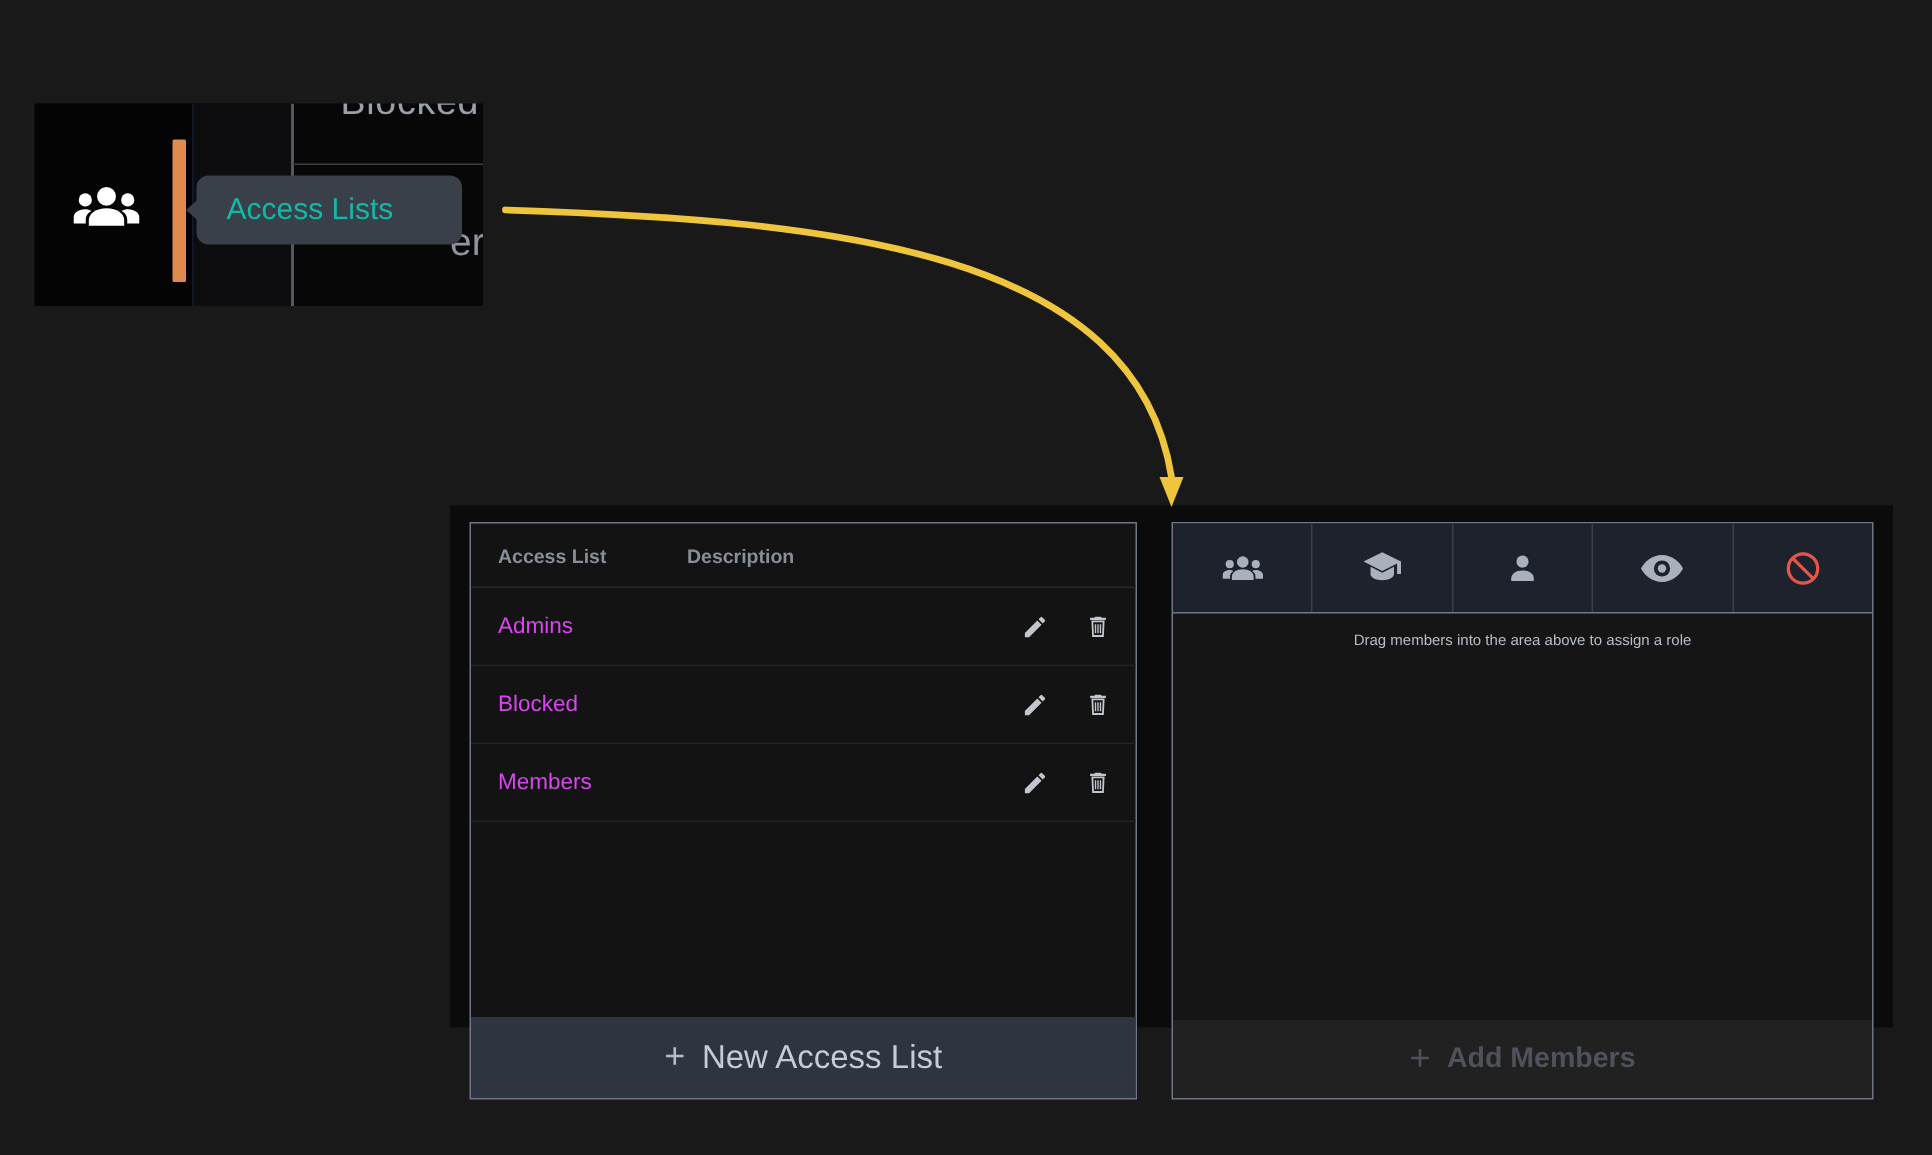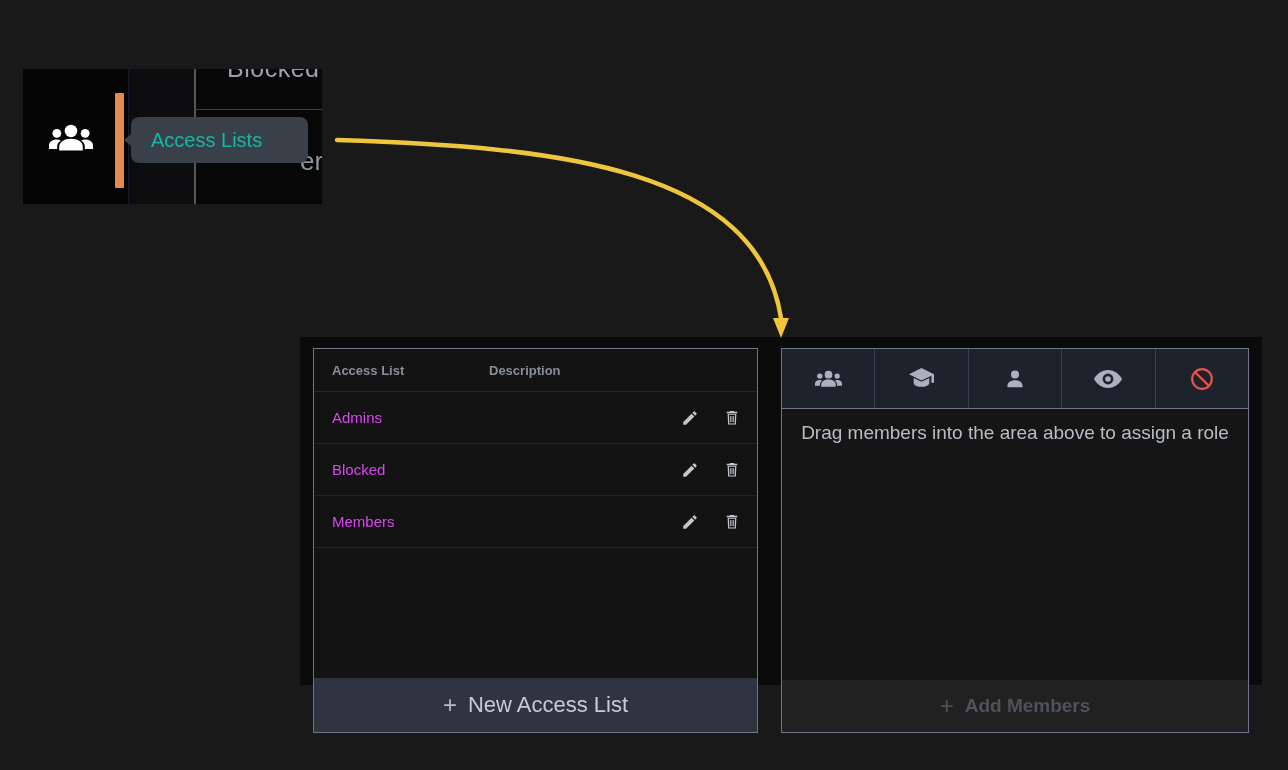--- a/index.html
+++ b/index.html
@@ -38,41 +38,41 @@
 
   .panel { position:absolute; top:11px; height:385px; border:1px solid #6f7787;
            display:flex; flex-direction:column; }
   .panel-left  { left:13px;  width:445px; background:#131313; }
   .panel-right { left:481px; width:468px; background:#151515; }
 
   
   .tbl-header { height:43px; position:relative; border-bottom:1px solid #20282d; flex:none; }
   .tbl-header span { position:absolute; top:14px; font-size:13px; font-weight:bold; color:#898f99; }
   .col-name { left:18px; }
-  .col-desc { left:175px; }
+  .col-desc { left:144px; }
   .tbl-row { height:52px; flex:none; border-bottom:1px solid #1d2428;
              display:flex; align-items:center; padding:0 16px 0 18px; }
   .row-name { font-size:15px; color:#d946ef; }
   .row-fill { flex:1; }
   .row-actions { display:flex; align-items:center; gap:24px; }
   .action-icon { width:18px; height:18px; color:#c2c7cf; cursor:pointer; }
   .tbl-spacer { flex:1; }
   .btn-new { height:54px; flex:none; background:#2e3440; display:flex;
              align-items:center; justify-content:center; gap:11px; cursor:pointer; }
   .btn-new .plus { font-size:24px; font-weight:400; color:#b6bcc6; line-height:1; }
   .btn-new .label { font-size:22px; font-weight:normal; color:#c6cbd4; }
 
   
   .roles-row { height:60px; flex:none; background:#1d222d;
                border-bottom:1px solid #6f7787; display:flex; }
   .role-cell { flex:1; display:flex; align-items:center; justify-content:center;
                border-right:1px solid #3a404b; color:#abb1bc; cursor:pointer; }
   .role-cell:last-child { border-right:none; }
   .role-cell.ban { color:#e4564c; }
-  .hint { margin-top:13px; text-align:center; font-size:19px; color:#b7bdc7; flex:none; }
+  .hint { margin-top:13px; text-align:center; font-size:10px; color:#b7bdc7; flex:none; }
   .panel-spacer { flex:1; }
   .btn-add { height:52px; flex:none; background:#212121; display:flex;
              align-items:center; justify-content:center; gap:11px; cursor:default; }
   .btn-add .plus { font-size:24px; font-weight:400; color:#4e525a; line-height:1; }
   .btn-add .label { font-size:19px; font-weight:bold; color:#4e525a; }
 </style>
 </head>
 <body>
 
 <div class="inset">

